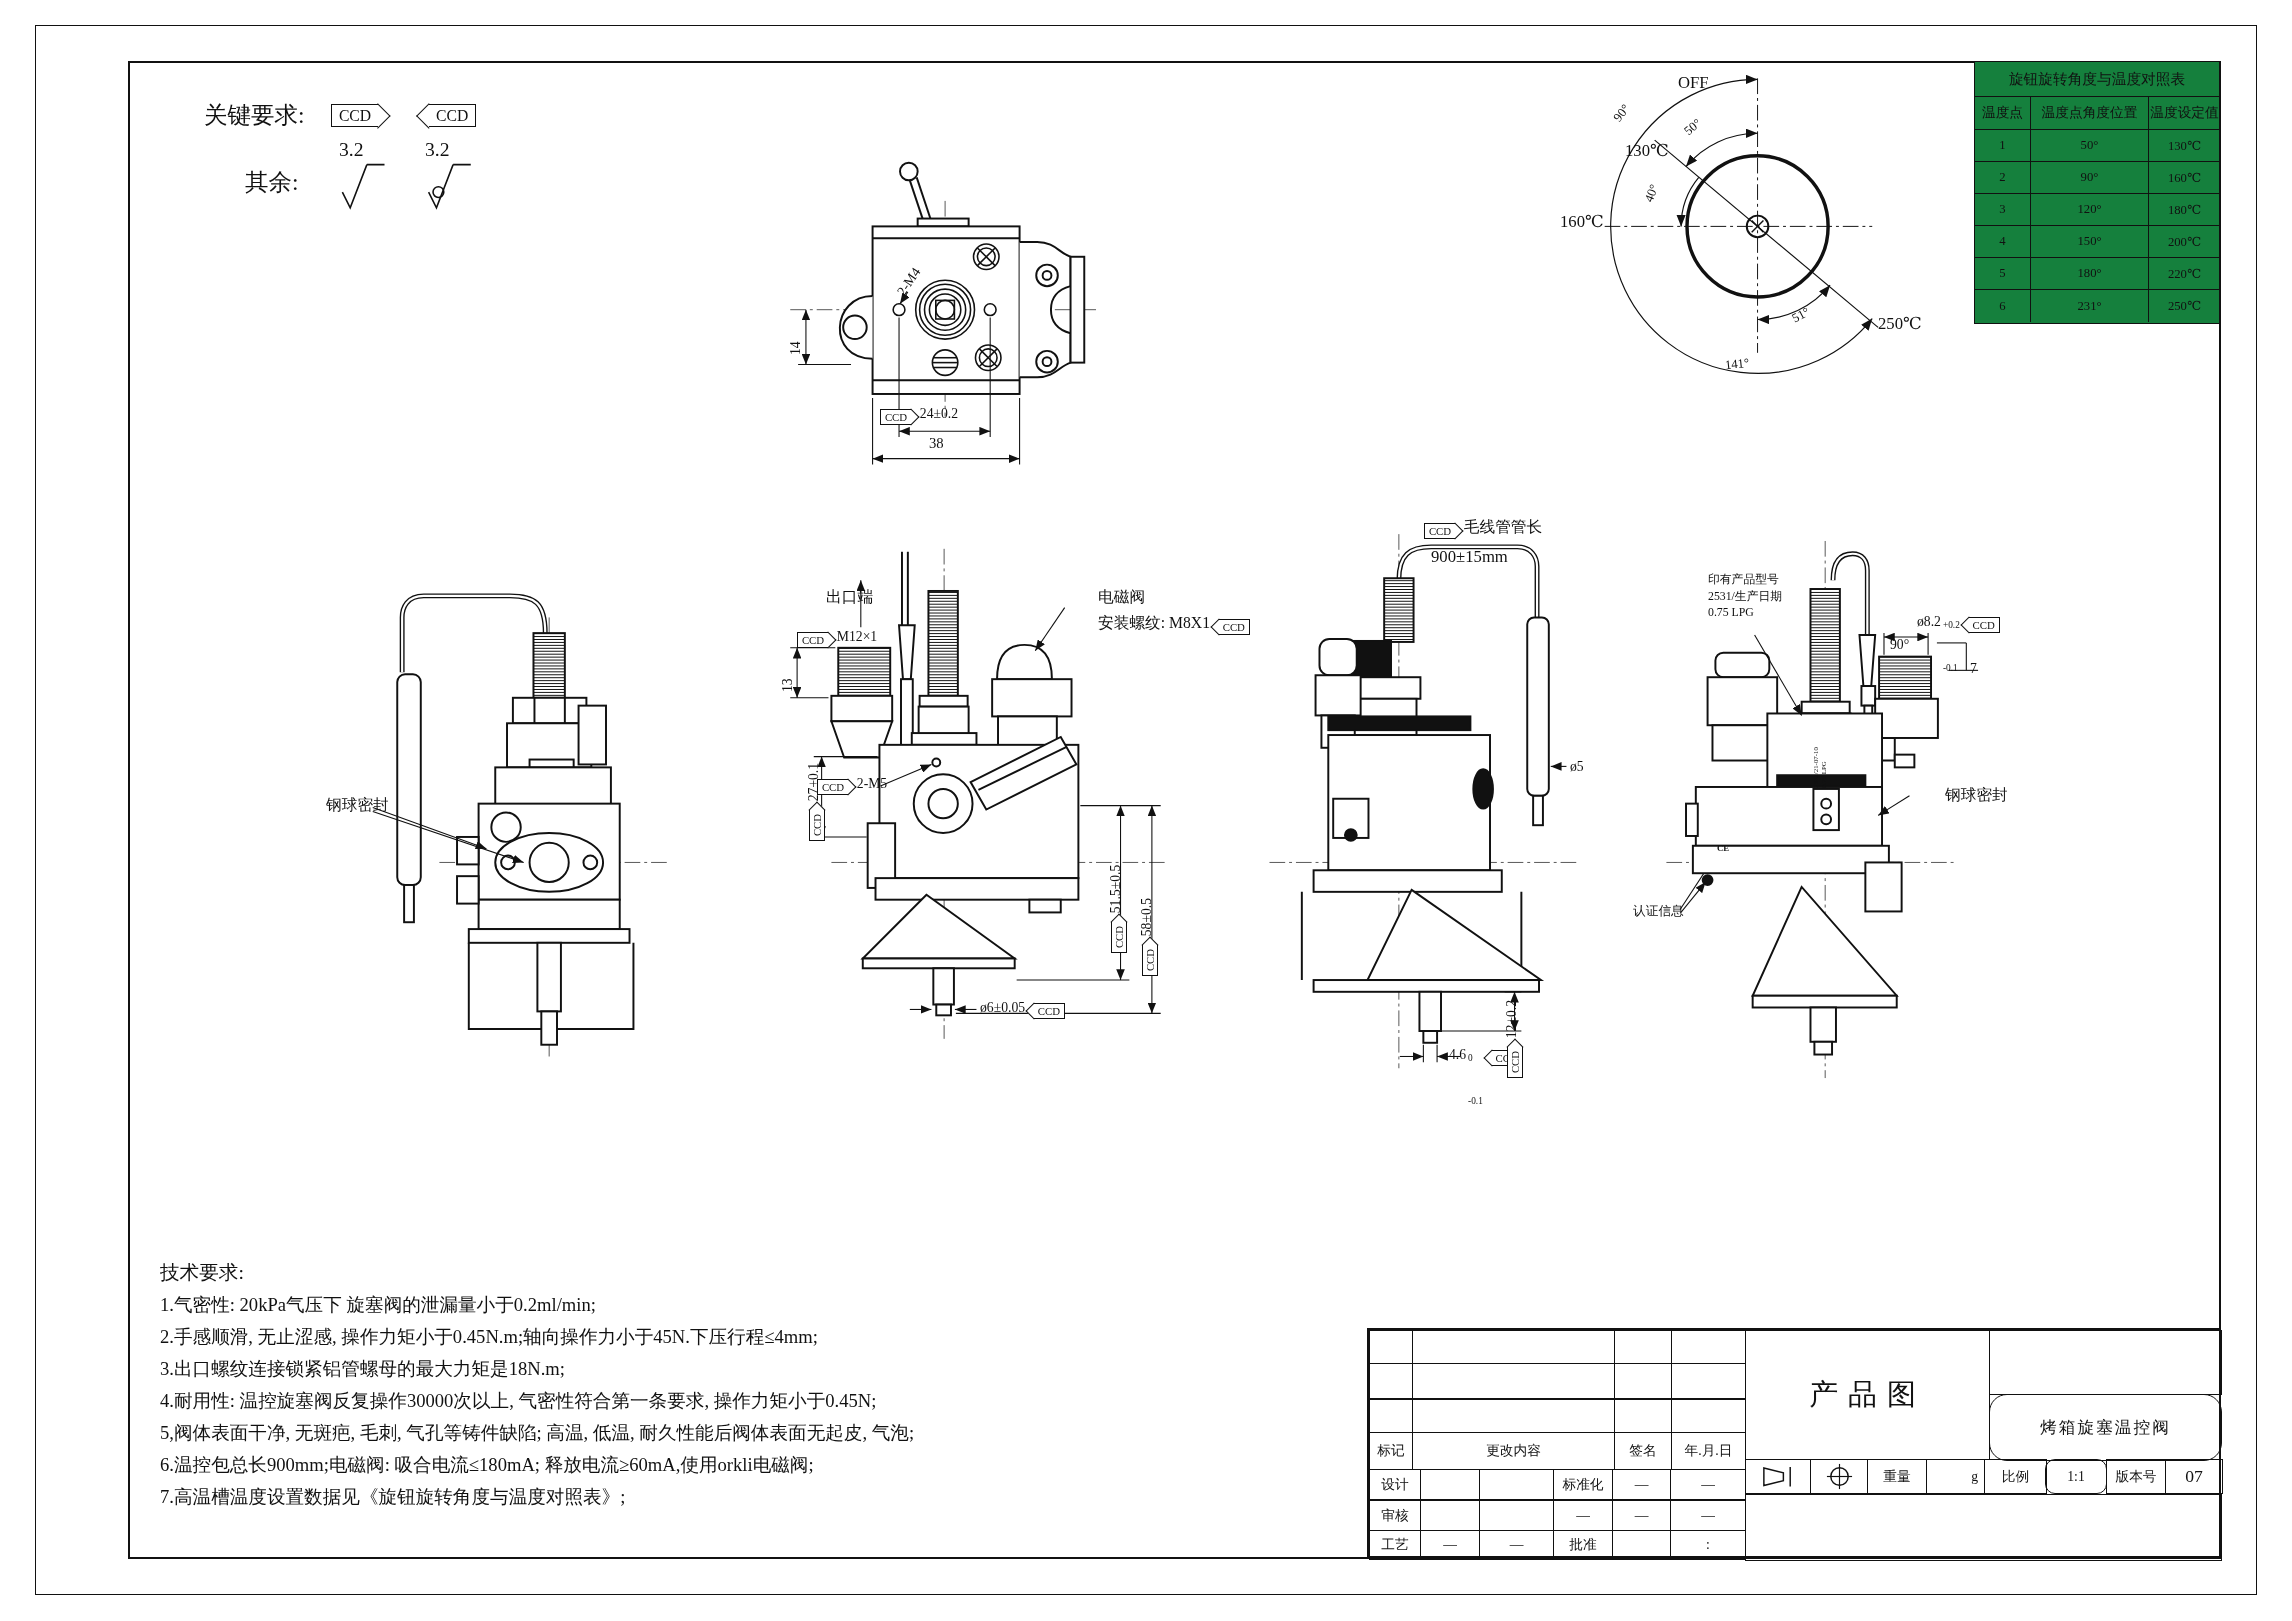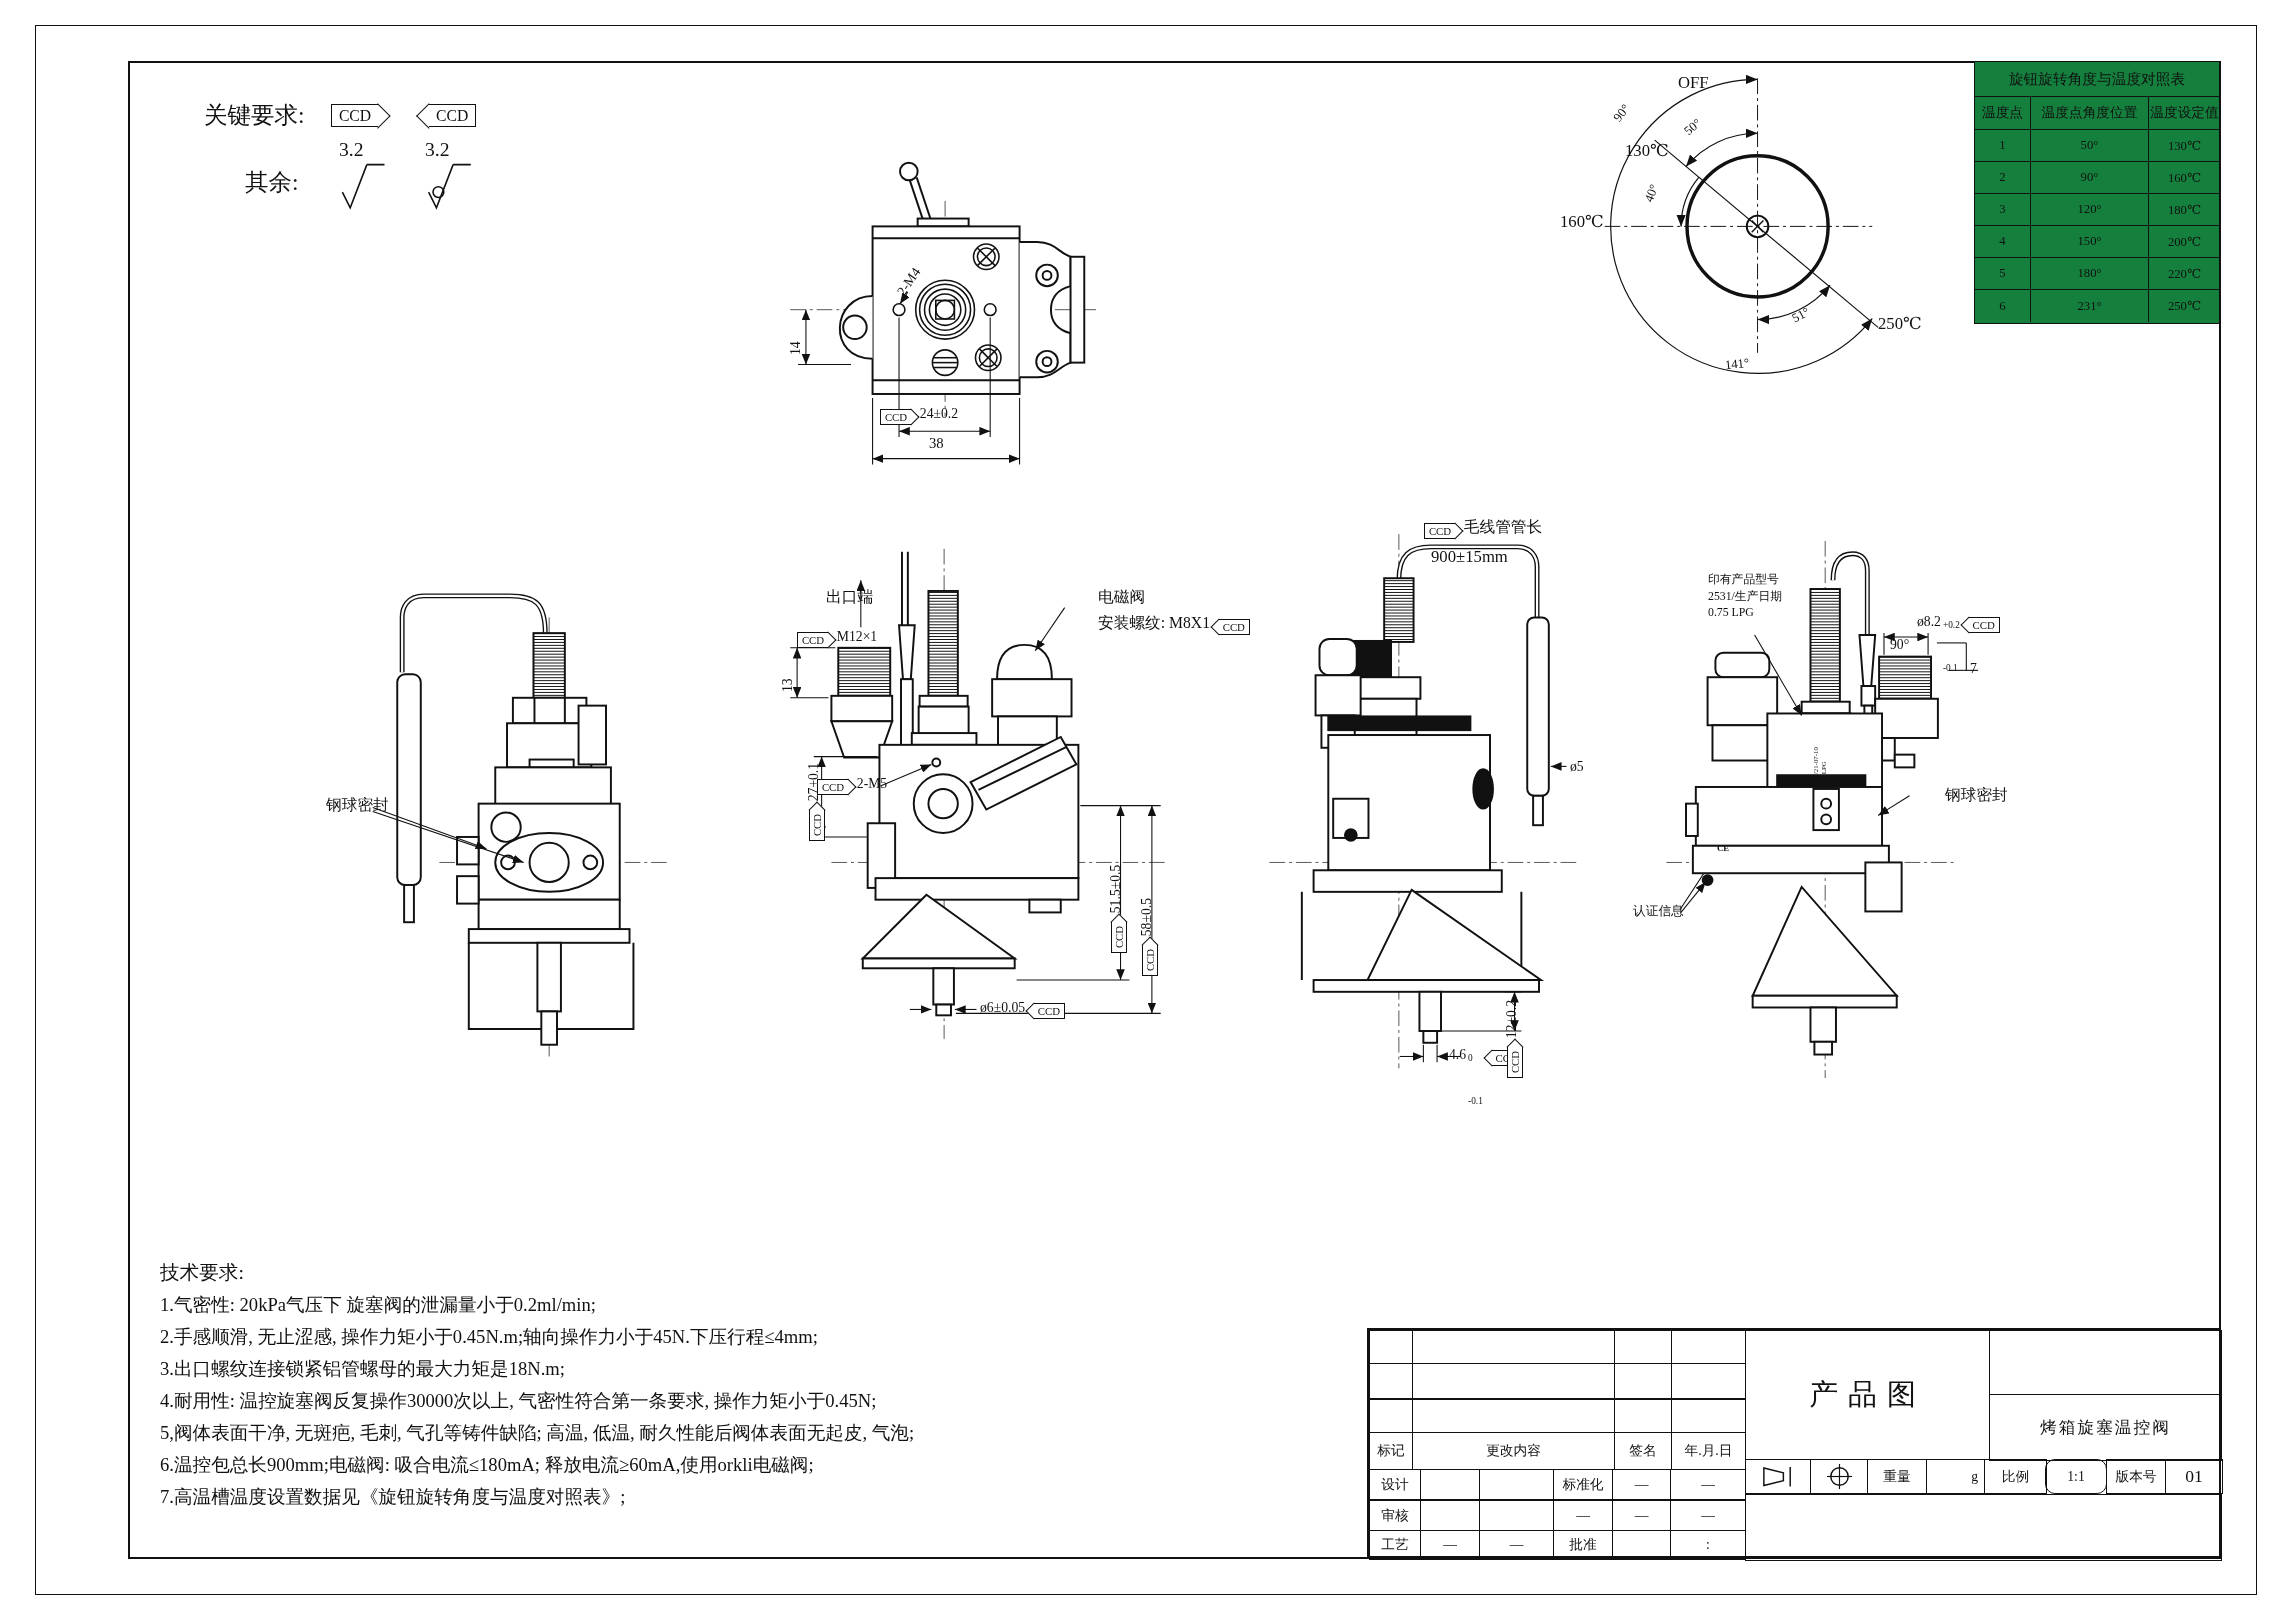--- a/index.html
+++ b/index.html
@@ -40,21 +40,21 @@
   .t-row.hd .t-cell{font-size:13.7px;}
   
   #tech{position:absolute;left:160px;top:1257px;z-index:3;font-size:18.6px;line-height:32px;}
   #tech .tt{font-size:19.6px;}
   
   #tblock{position:absolute;left:1367px;top:1328px;width:854px;height:230px;z-index:4;
        box-sizing:border-box;border:2.2px solid #111;background:#fff;}
   .c{position:absolute;box-sizing:border-box;border:1.2px solid #111;display:flex;align-items:center;justify-content:center;
      font-size:13.7px;background:transparent;}
   .c.big{font-size:29px;letter-spacing:9.8px;}
-  .c.name{font-size:16.7px;letter-spacing:2px;}
+  .c.name{font-size:16.7px;letter-spacing:2px;border-radius:18px;}
   .rough{position:absolute;z-index:3;font-size:19.6px;}
 </style>
 </head>
 <body>
 
 <div id="sheet">
 
   <div id="outerFrame" class="frame"></div>
   <div id="innerFrame" class="frame"></div>
 
@@ -527,19 +527,19 @@
         <circle cx="15" cy="15" r="9" fill="none" stroke="#111" stroke-width="1.5"></circle>
         <line x1="2" y1="15" x2="28" y2="15" stroke="#111" stroke-width="1.2"></line>
         <line x1="15" y1="2" x2="15" y2="28" stroke="#111" stroke-width="1.2"></line>
       </svg>
     </div>
     <div class="c" style="left:498px;top:129px;width:60px;height:35px;">重量</div>
     <div class="c" style="left:557px;top:129px;width:59px;height:35px;justify-content:flex-end;padding-right:5.9px;">g</div>
     <div class="c" style="left:615px;top:129px;width:63px;height:35px;">比例</div>
     <div class="c" style="left:676px;top:129px;width:62px;height:35px;border-radius:10px;">1:1</div>
     <div class="c" style="left:737px;top:129px;width:60px;height:35px;">版本号</div>
-    <div class="c" style="left:796px;top:129px;width:58px;height:35px;font-size:17.6px;">01</div>
+    <div class="c" style="left:796px;top:129px;width:58px;height:35px;font-size:17.6px;">07</div>
 
     <div class="c" style="left:376px;top:164px;width:477px;height:67px;"></div>
   </div>
 
 </div>
 
 
 </body></html>

